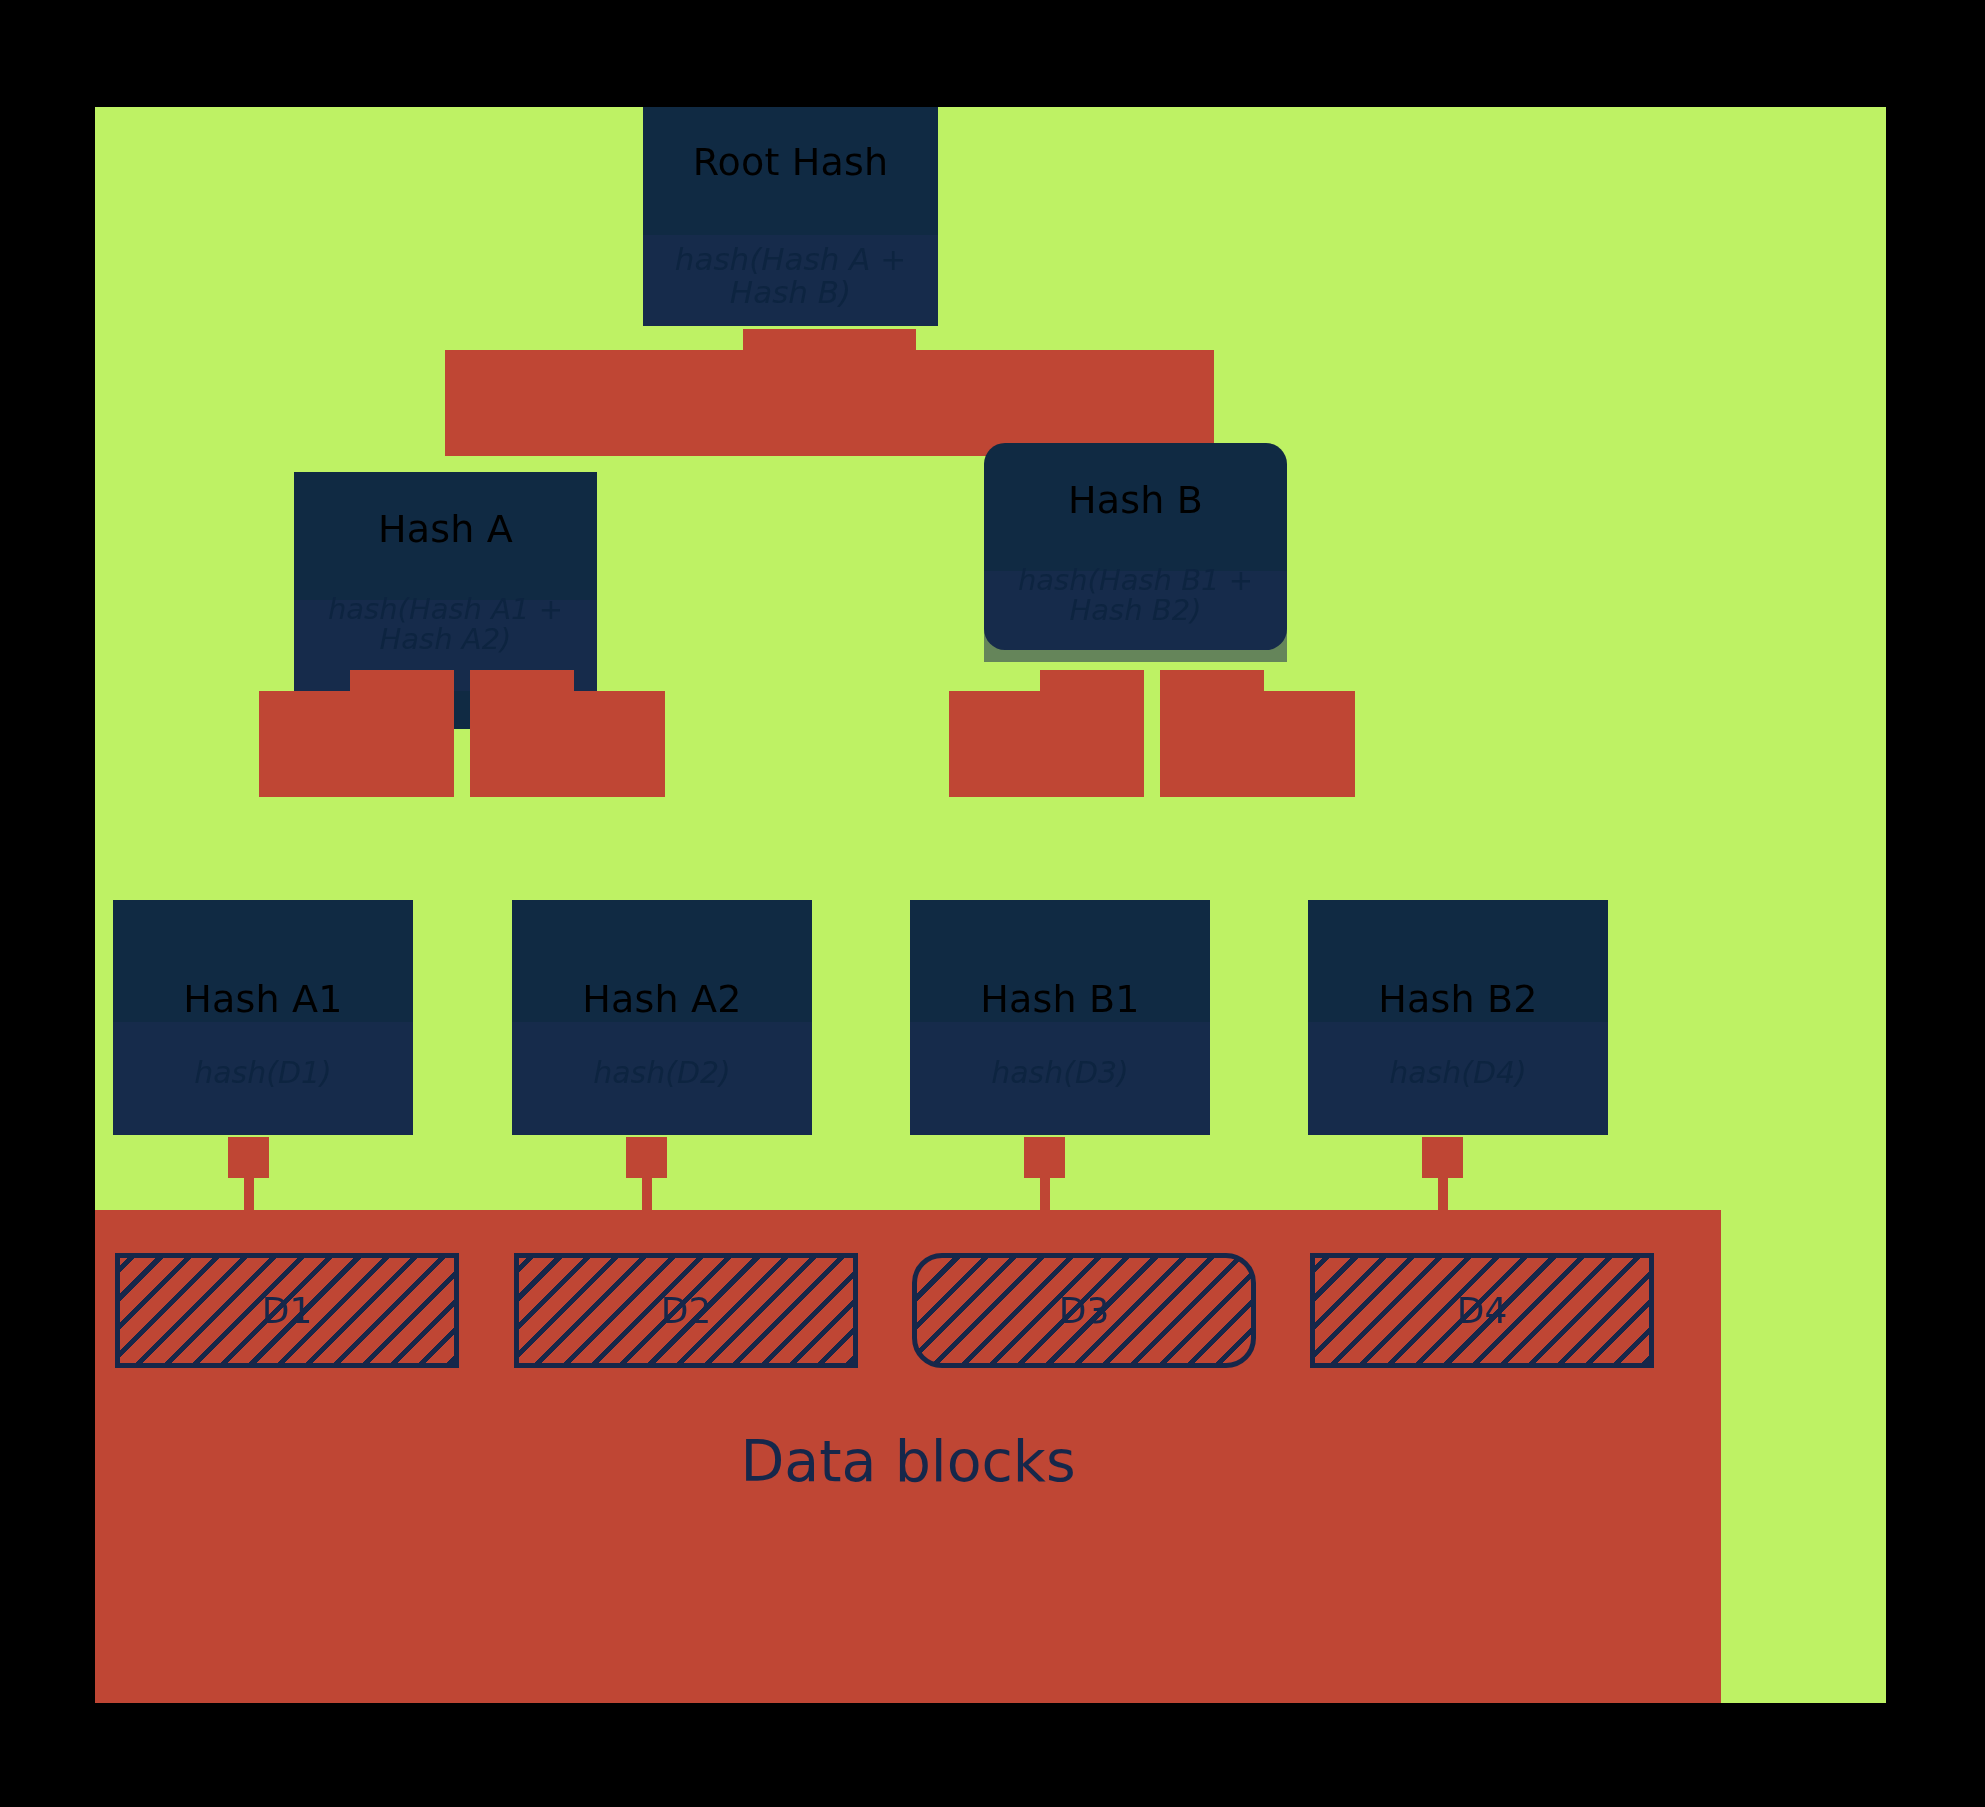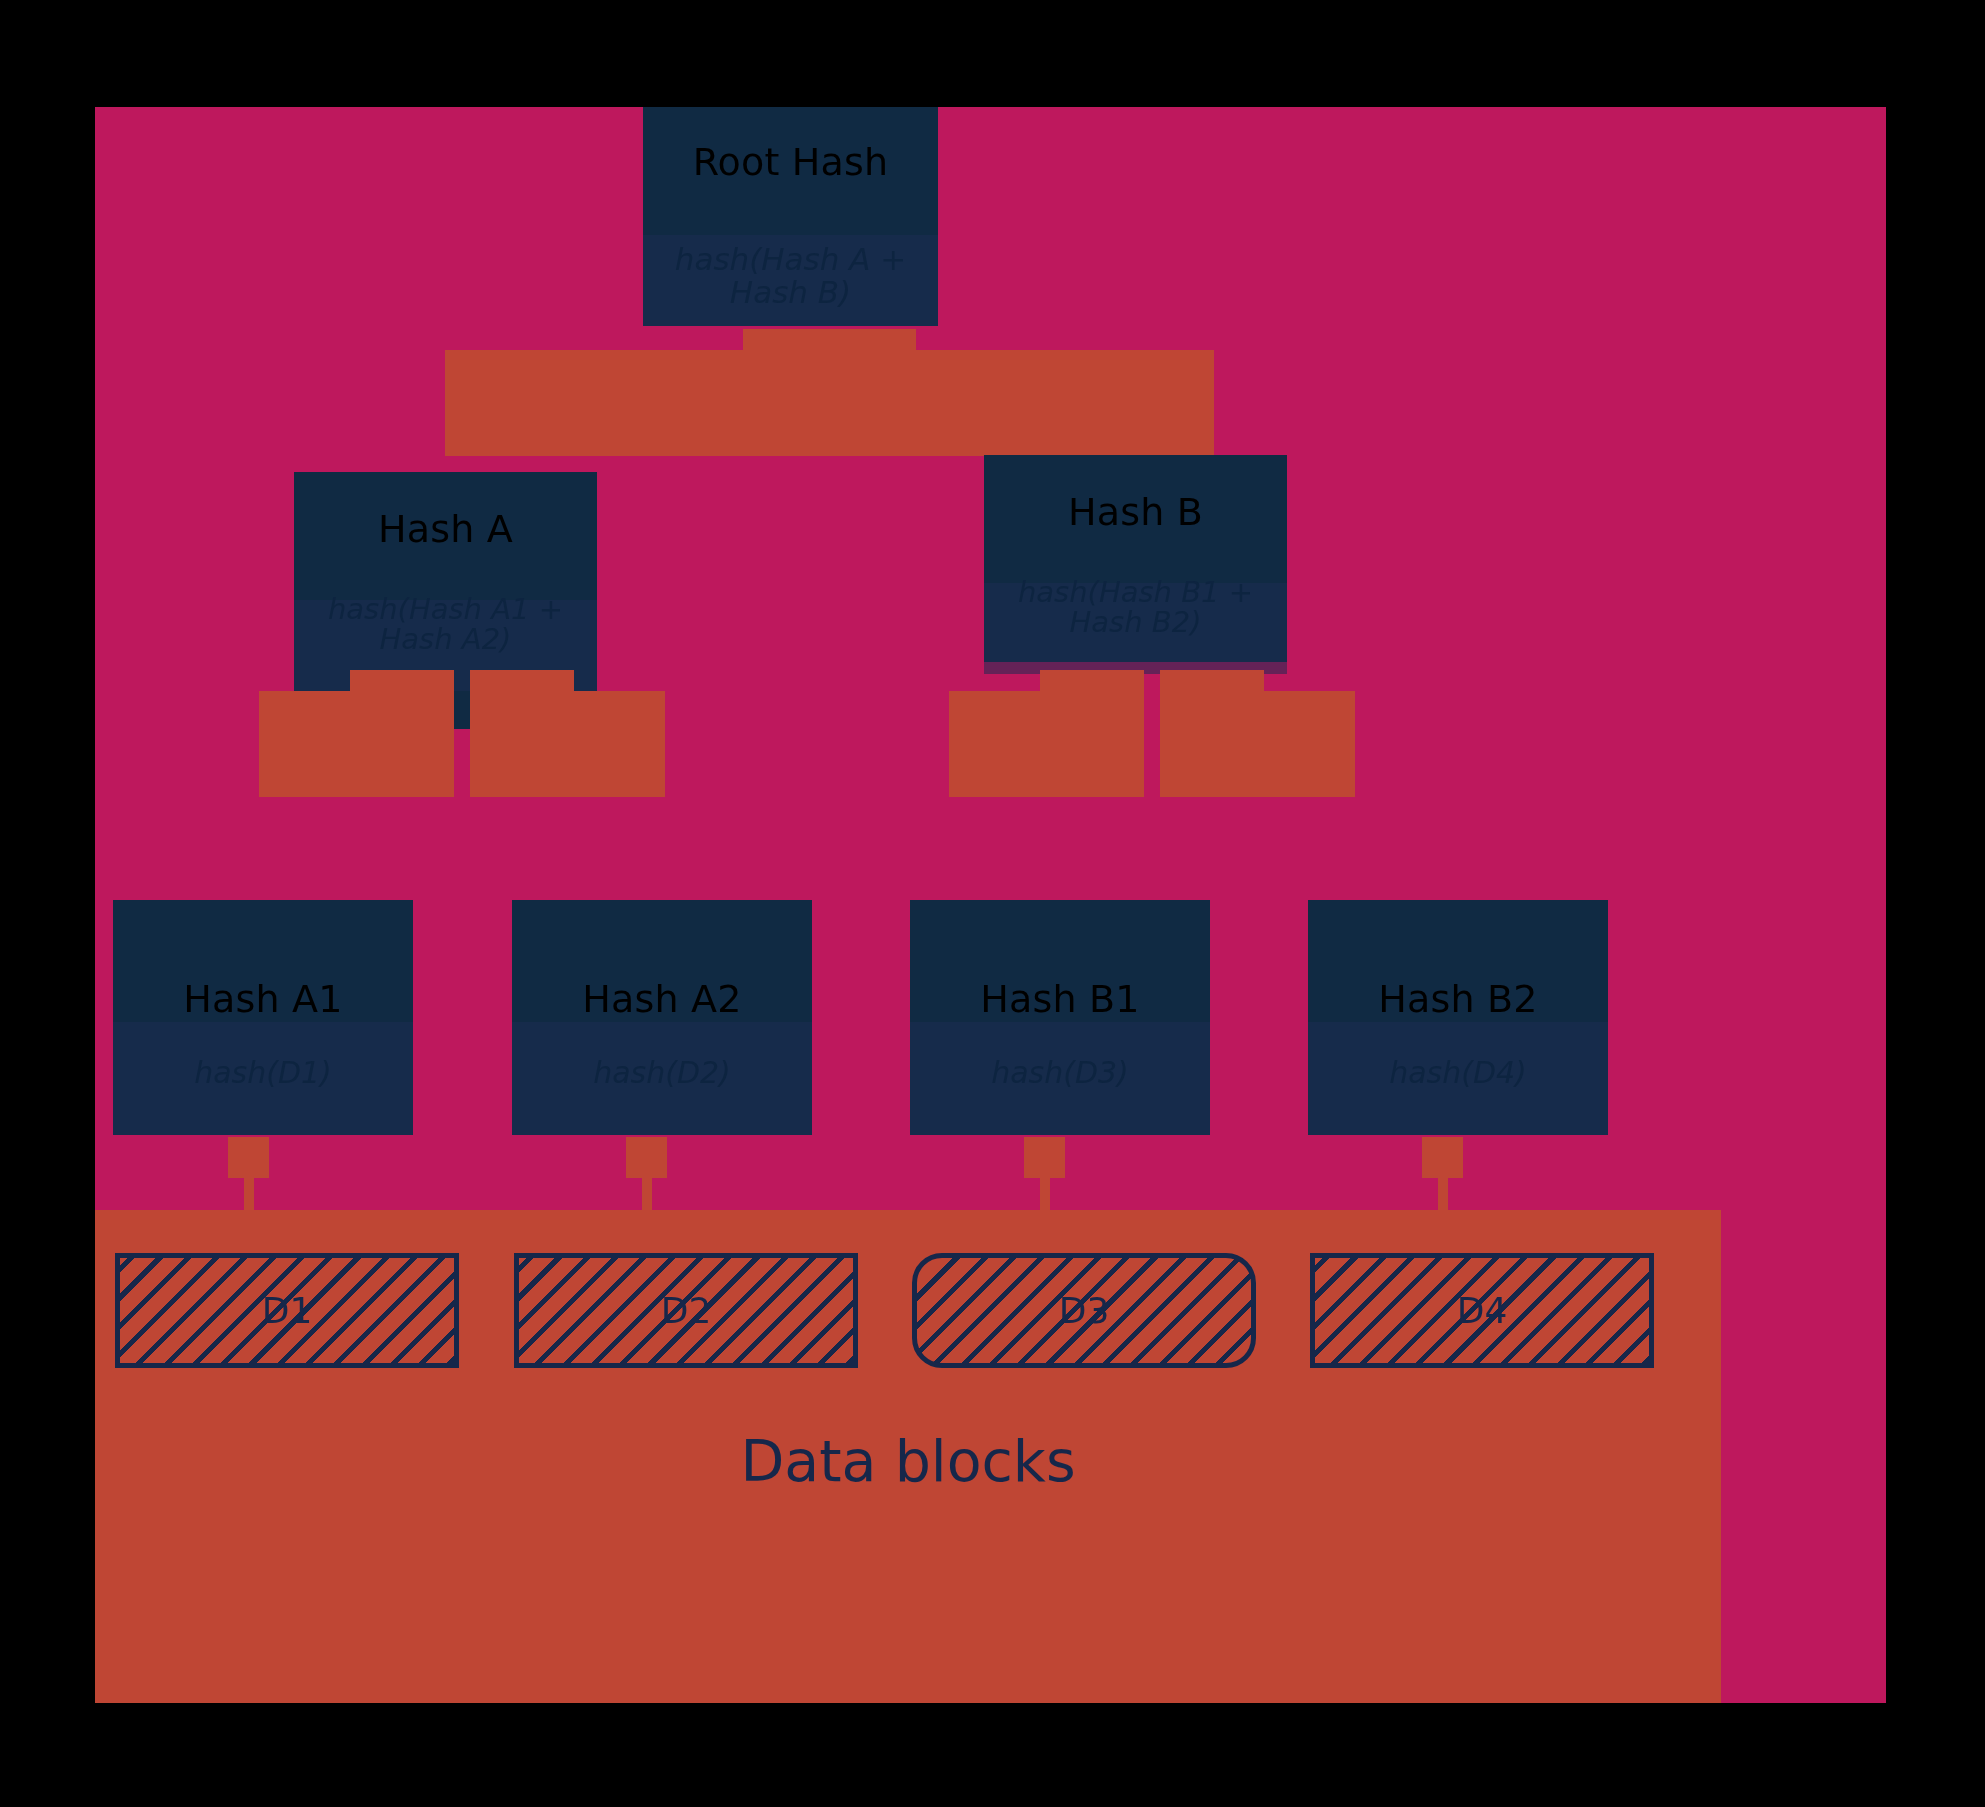--- a/index.html
+++ b/index.html
@@ -14,21 +14,21 @@
     overflow: hidden;
   }
 
   
   #diagram-canvas {
     position: absolute;
     left: 95px;
     top: 107px;
     width: 1791px;
     height: 1596px;
-    background: #be185d;
+    background: #bef264;
     overflow: hidden;
   }
 
   
   .node {
     position: absolute;
     background: #102a43;
     box-sizing: border-box;
     color: #ffffff;
   }
@@ -66,21 +66,21 @@
   }
 
   
   #node-root { left: 548px; top: 0px; width: 295px; height: 219px; }
   #node-root .node-title { top: 33px; }
   #node-root .sub-band   { top: 128px; height: 91px; }
   #node-root .node-sub   { top: 136px; }
 
   
   #node-hash-a { left: 199px; top: 341px; width: 303px; height: 257px; margin-top: 24px; }
-  #node-hash-b { left: 889px; top: 348px; width: 303px; height: 207px; }
+  #node-hash-b { left: 889px; top: 336px; width: 303px; height: 207px; border-radius: 21px; }
   .lvl1 .node-title { top: 35px; }
   .lvl1 .sub-band   { top: 128px; height: 91px; }
   .lvl1 .node-sub   { top: 122px; font-size: 29px; }
 
   
   .leaf { width: 300px; height: 235px; top: 793px; }
   #node-hash-a1 { left: 18px; }
   #node-hash-a2 { left: 417px; }
   #node-hash-b1 { left: 815px; }
   #node-hash-b2 { left: 1213px; }

